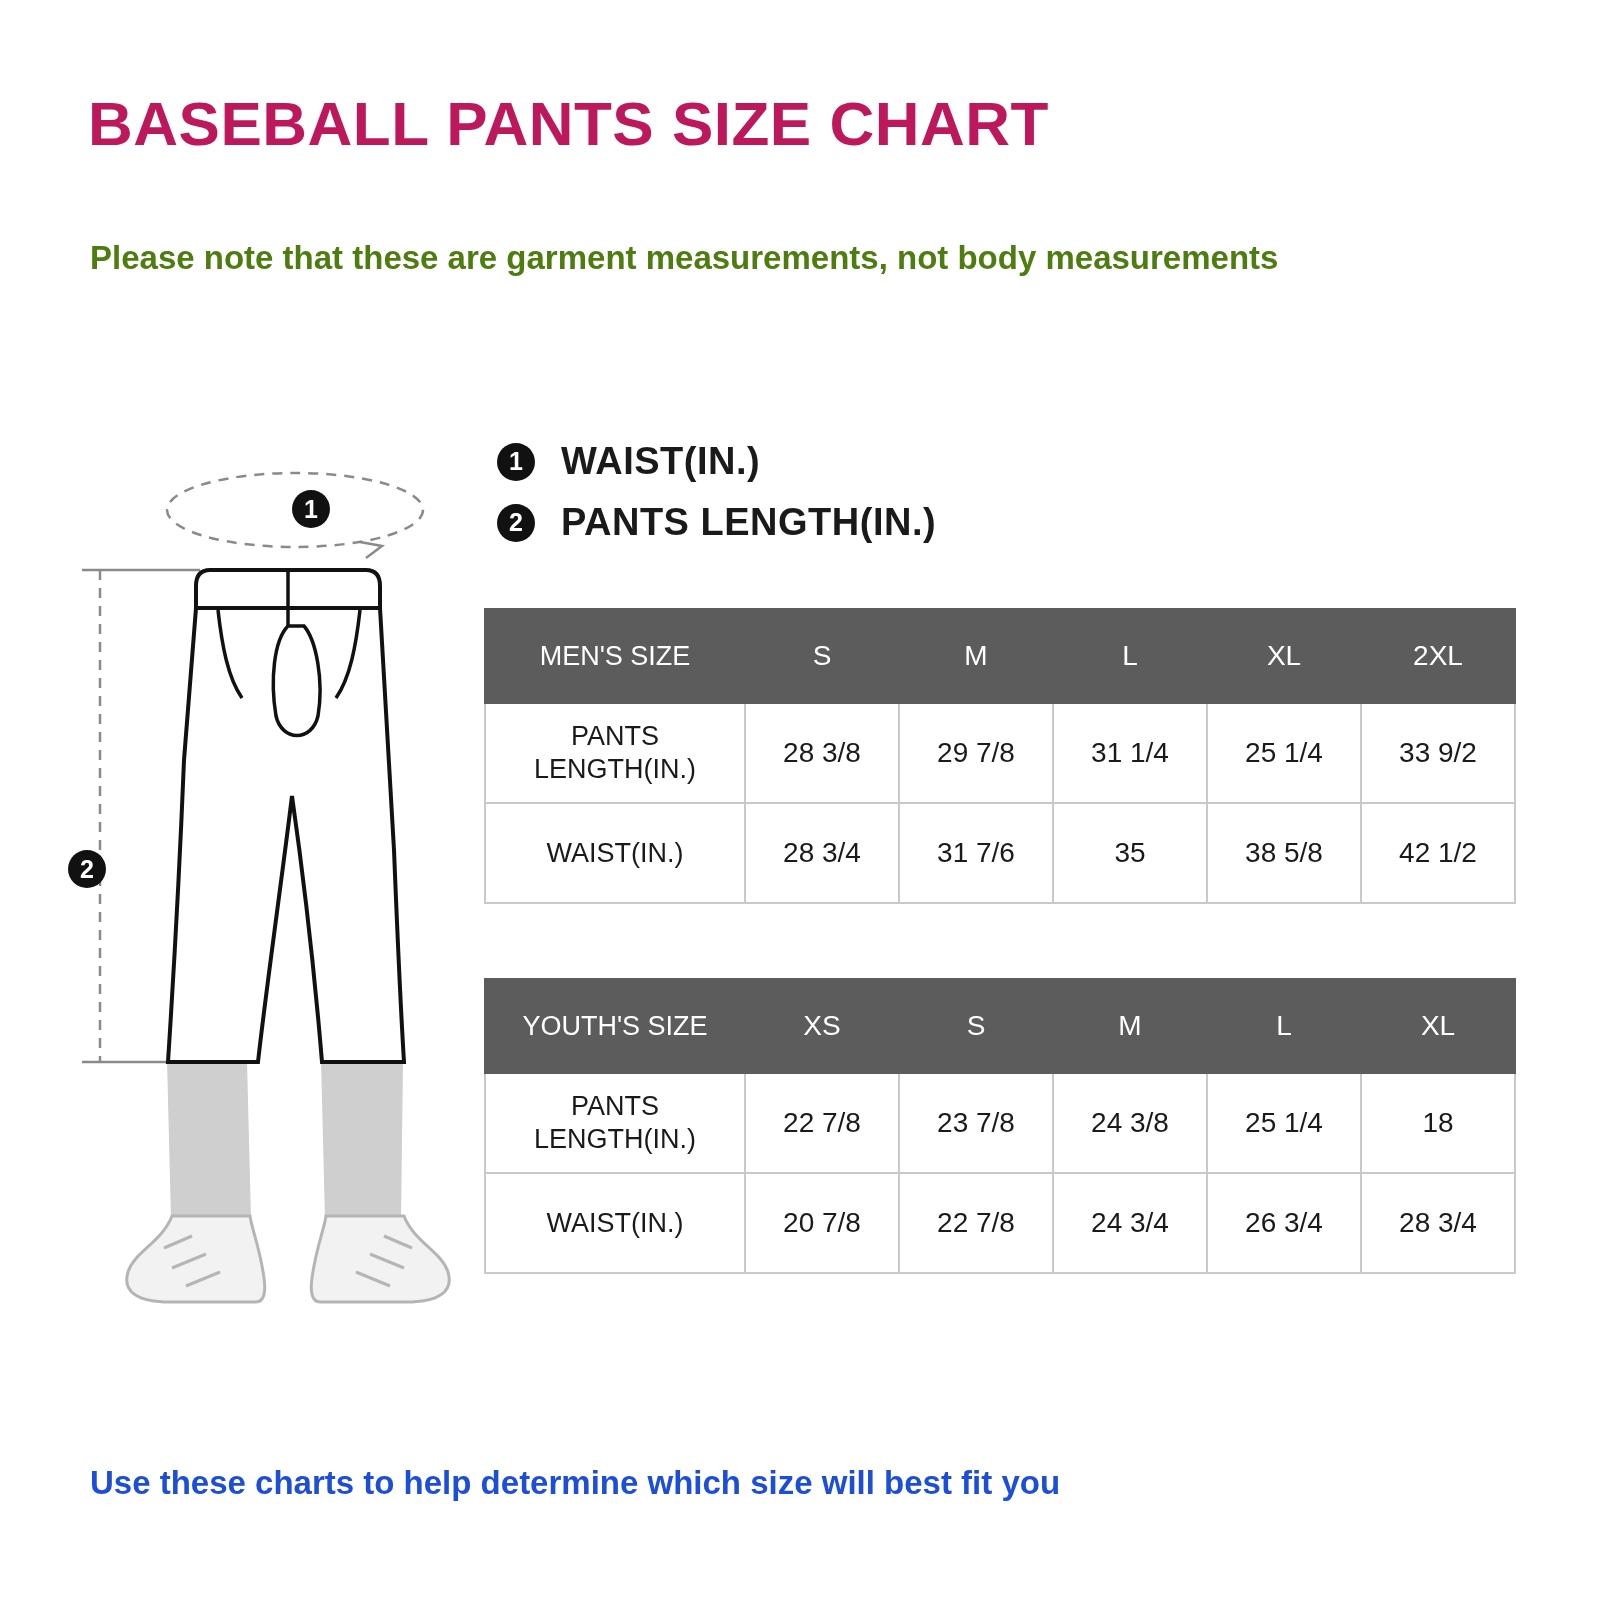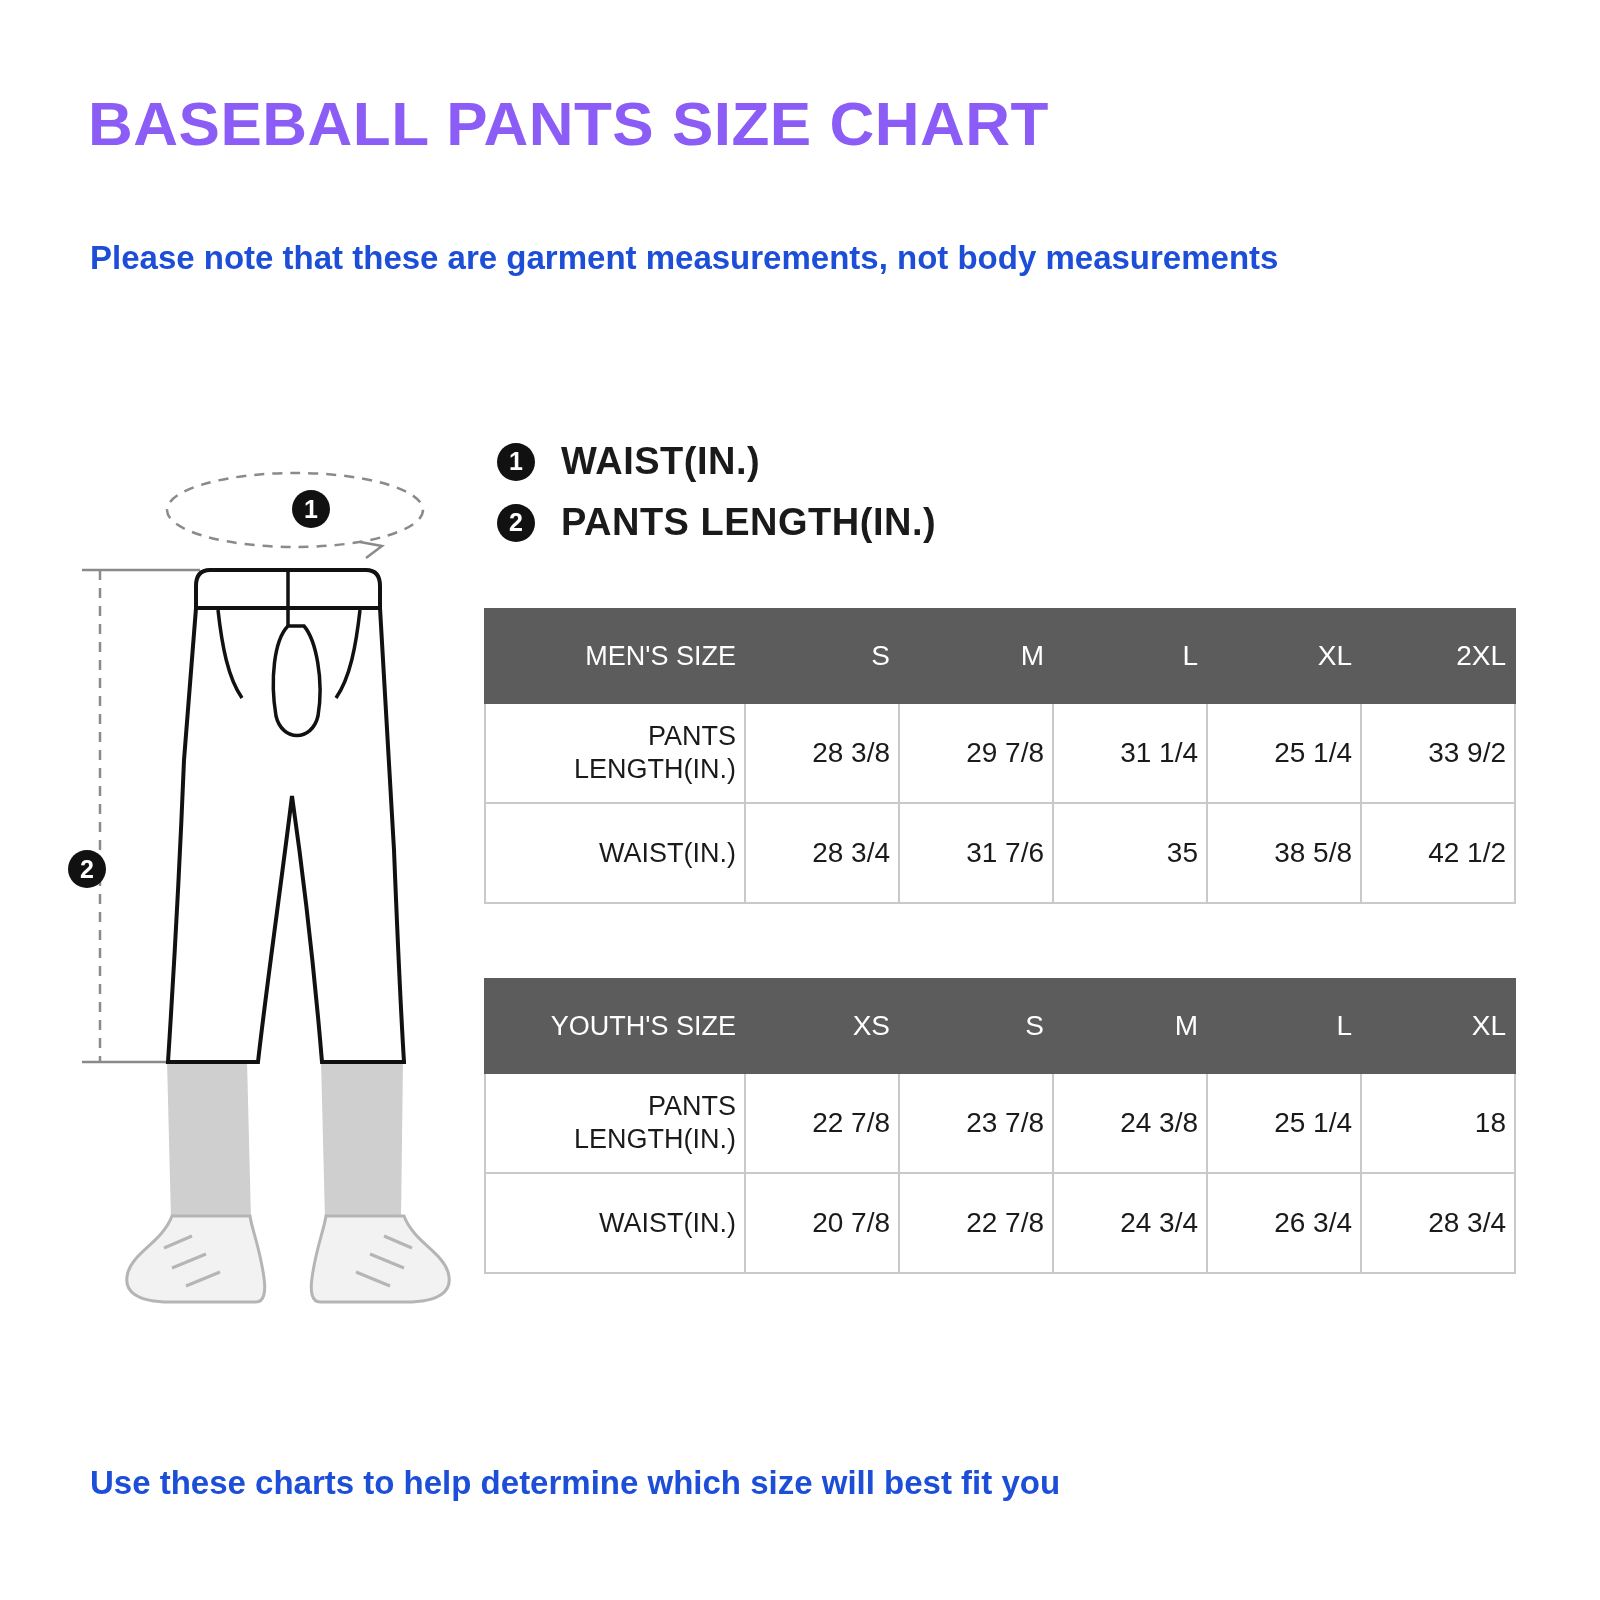--- a/index.html
+++ b/index.html
@@ -23,34 +23,34 @@
   }
 
   
   .title {
     position: absolute;
     left: 88px;
     top: 88px;
     font-size: 62px;
     font-weight: bold;
     letter-spacing: 0.5px;
-    color: #8b5cf6;
+    color: #be185d;
     white-space: nowrap;
   }
 
   
   .note-top {
     position: absolute;
     left: 90px;
     top: 236px;
     width: 1230px;
     font-size: 33px;
     font-weight: bold;
     line-height: 1.35;
-    color: #1d4ed8;
+    color: #4d7c0f;
   }
 
   
   .legend {
     position: absolute;
     left: 497px;
     top: 440px;
     width: 700px;
   }
   .legend-row {
@@ -89,26 +89,26 @@
   #youths-table-wrap { top: 978px; }
 
   table.size-table {
     border-collapse: collapse;
     width: 1030px;
     table-layout: fixed;
   }
   table.size-table th,
   table.size-table td {
     border: 2px solid #ffffff;
-    text-align: right;
+    text-align: center;
     vertical-align: middle;
     font-size: 28px;
     color: #1a1a1a;
     height: 94px;
-    padding: 2px 8px;
+    padding: 2px 20px;
     line-height: 1.22;
   }
   table.size-table thead th {
     background: #5c5c5c;
     color: #ffffff;
     font-weight: normal;
     height: 88px;
     font-size: 28px;
     border-color: #5c5c5c;
   }

